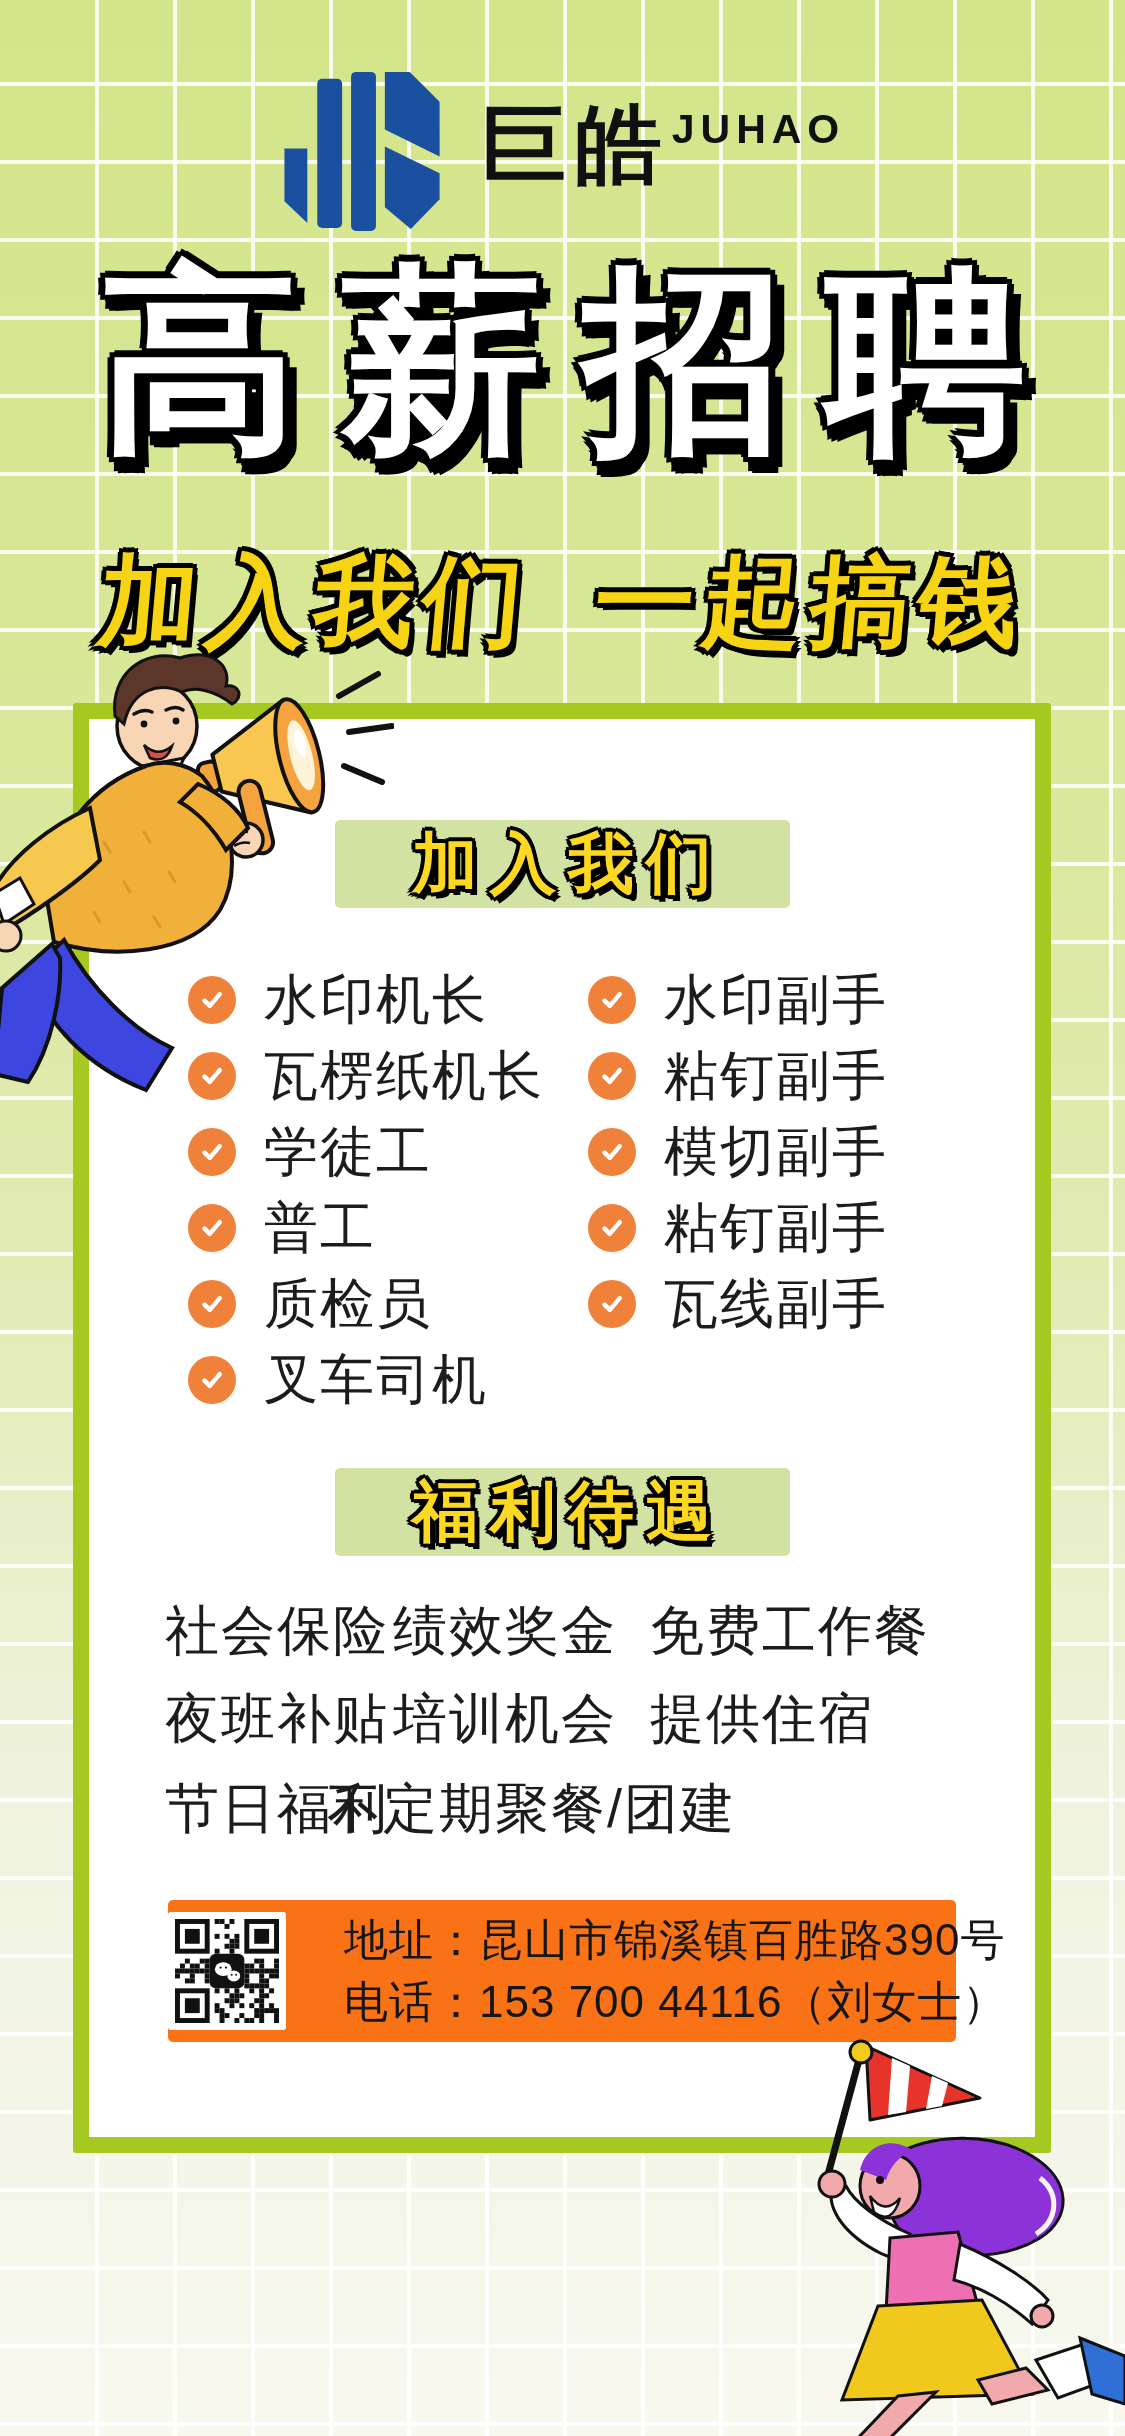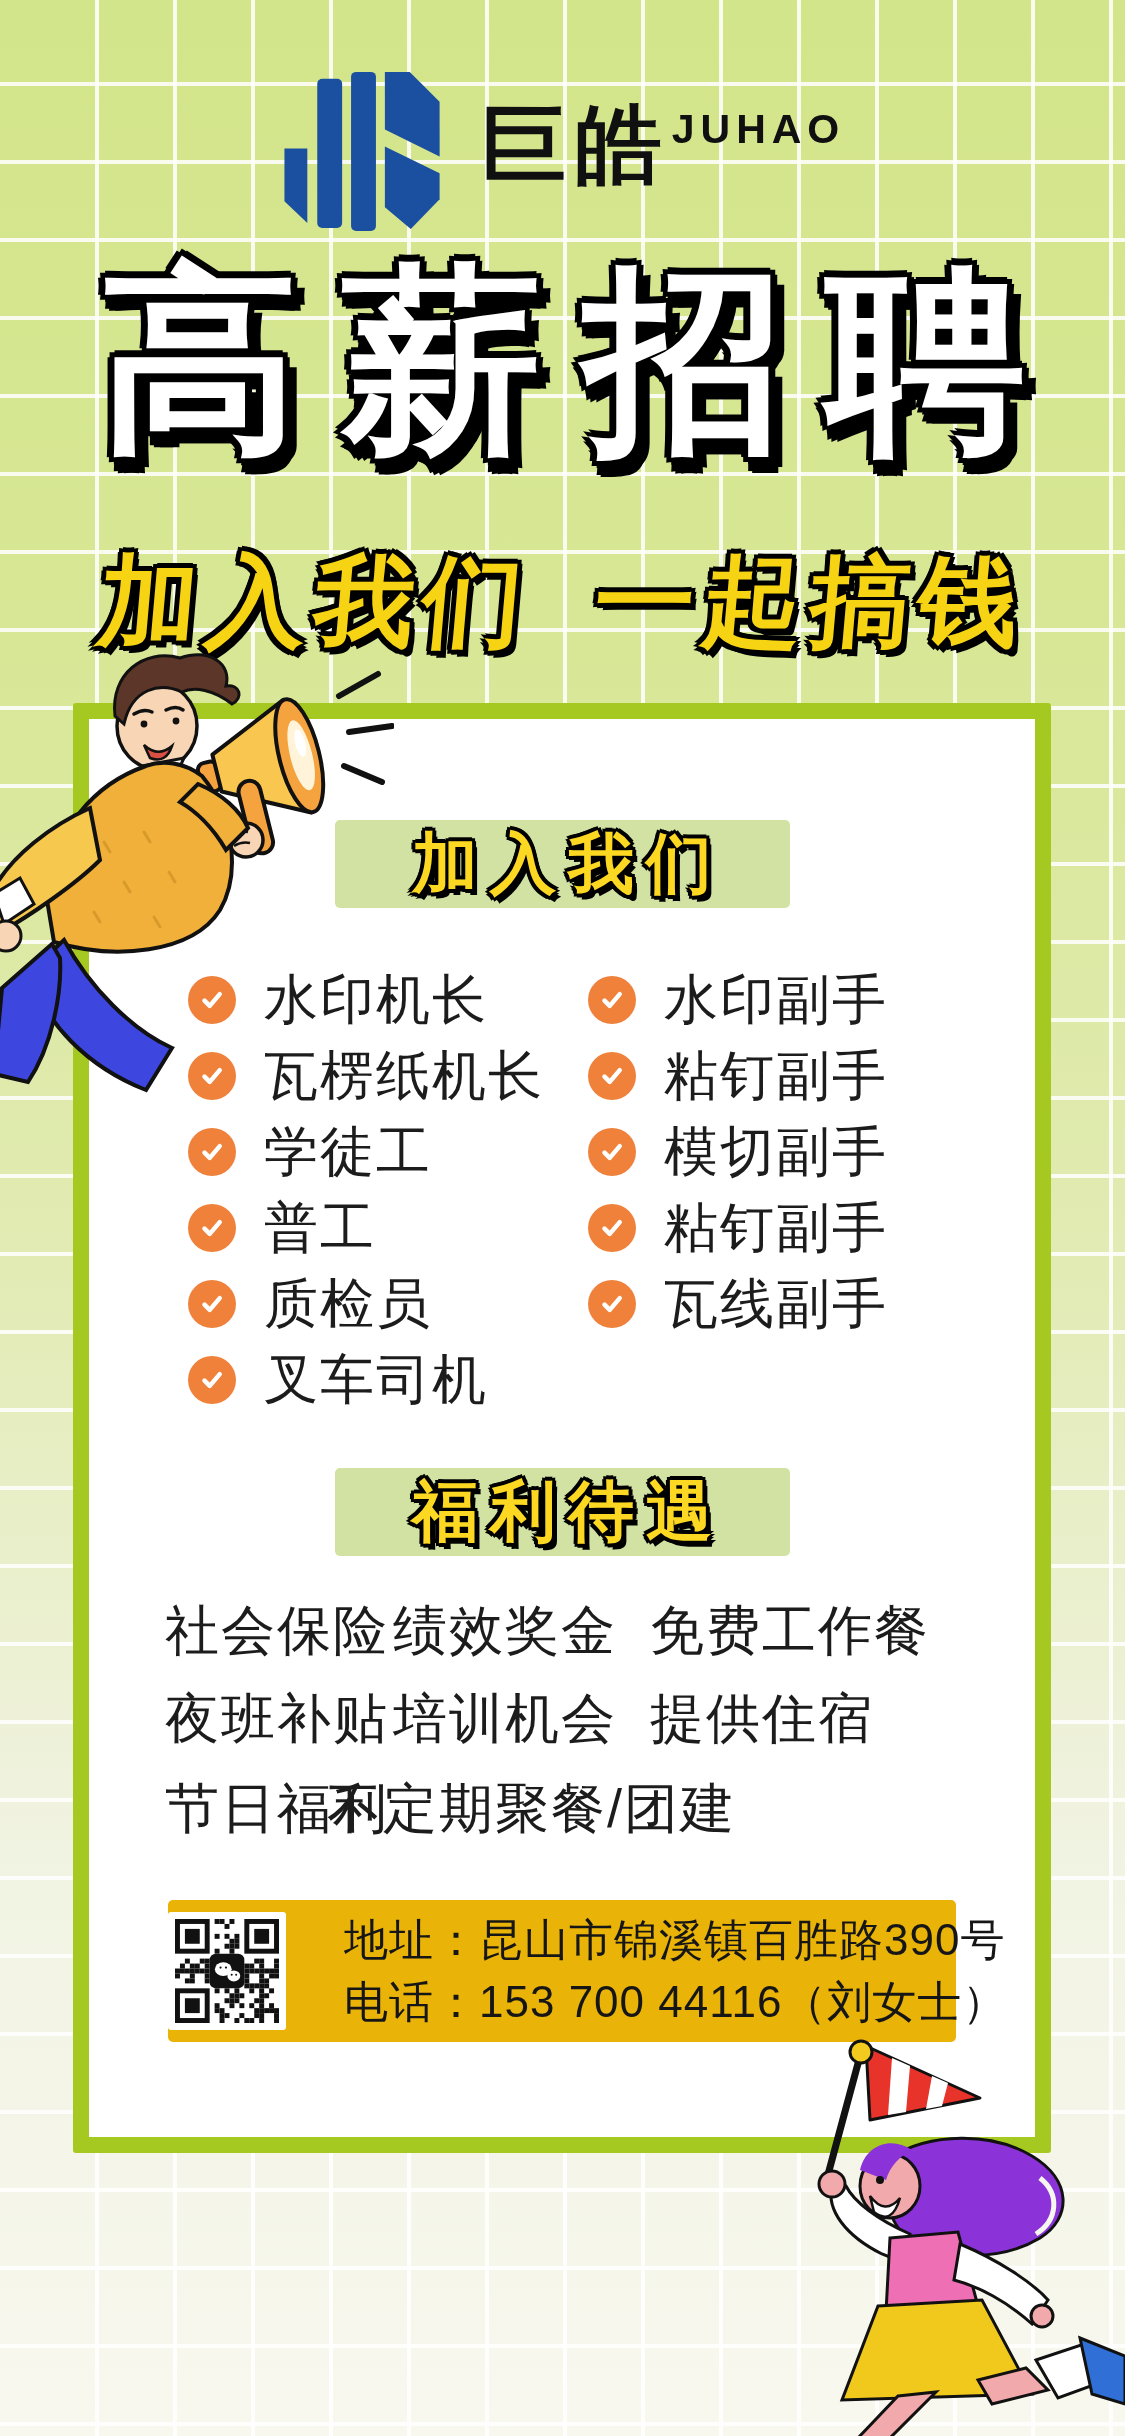--- a/index.html
+++ b/index.html
@@ -70,21 +70,21 @@
   .benefit-row-1{top:876px;}
   .benefit-row-2{top:964px;}
   .benefit-row-3{top:1054px;}
   .b-pos-0{left:76px;}
   .b-pos-1{left:304px;}
   .b-pos-2{left:561px;}
   .b-pos-r3{left:238px;}
   
   .contact-bar{
     position:absolute;left:79px;top:1181px;width:788px;height:142px;border-radius:5px;
-    background:#eab308;display:flex;align-items:center;gap:58px;box-sizing:border-box;
+    background:#f97316;display:flex;align-items:center;gap:58px;box-sizing:border-box;
   }
   .qr-box{width:118px;height:118px;background:#fff;border-radius:3px;display:flex;align-items:center;justify-content:center;flex:0 0 auto;}
   .qr-box svg{width:104px;height:104px;display:block;}
   .contact-lines{display:flex;flex-direction:column;justify-content:center;}
   .contact-line{font-size:44px;font-weight:500;color:#161616;line-height:62px;letter-spacing:1px;white-space:nowrap;}
   
   .man-illu{position:absolute;left:-6px;top:642px;width:400px;height:470px;z-index:5;}
   .girl-illu{position:absolute;left:740px;top:2038px;width:385px;height:400px;z-index:5;}
 </style>
 </head>

